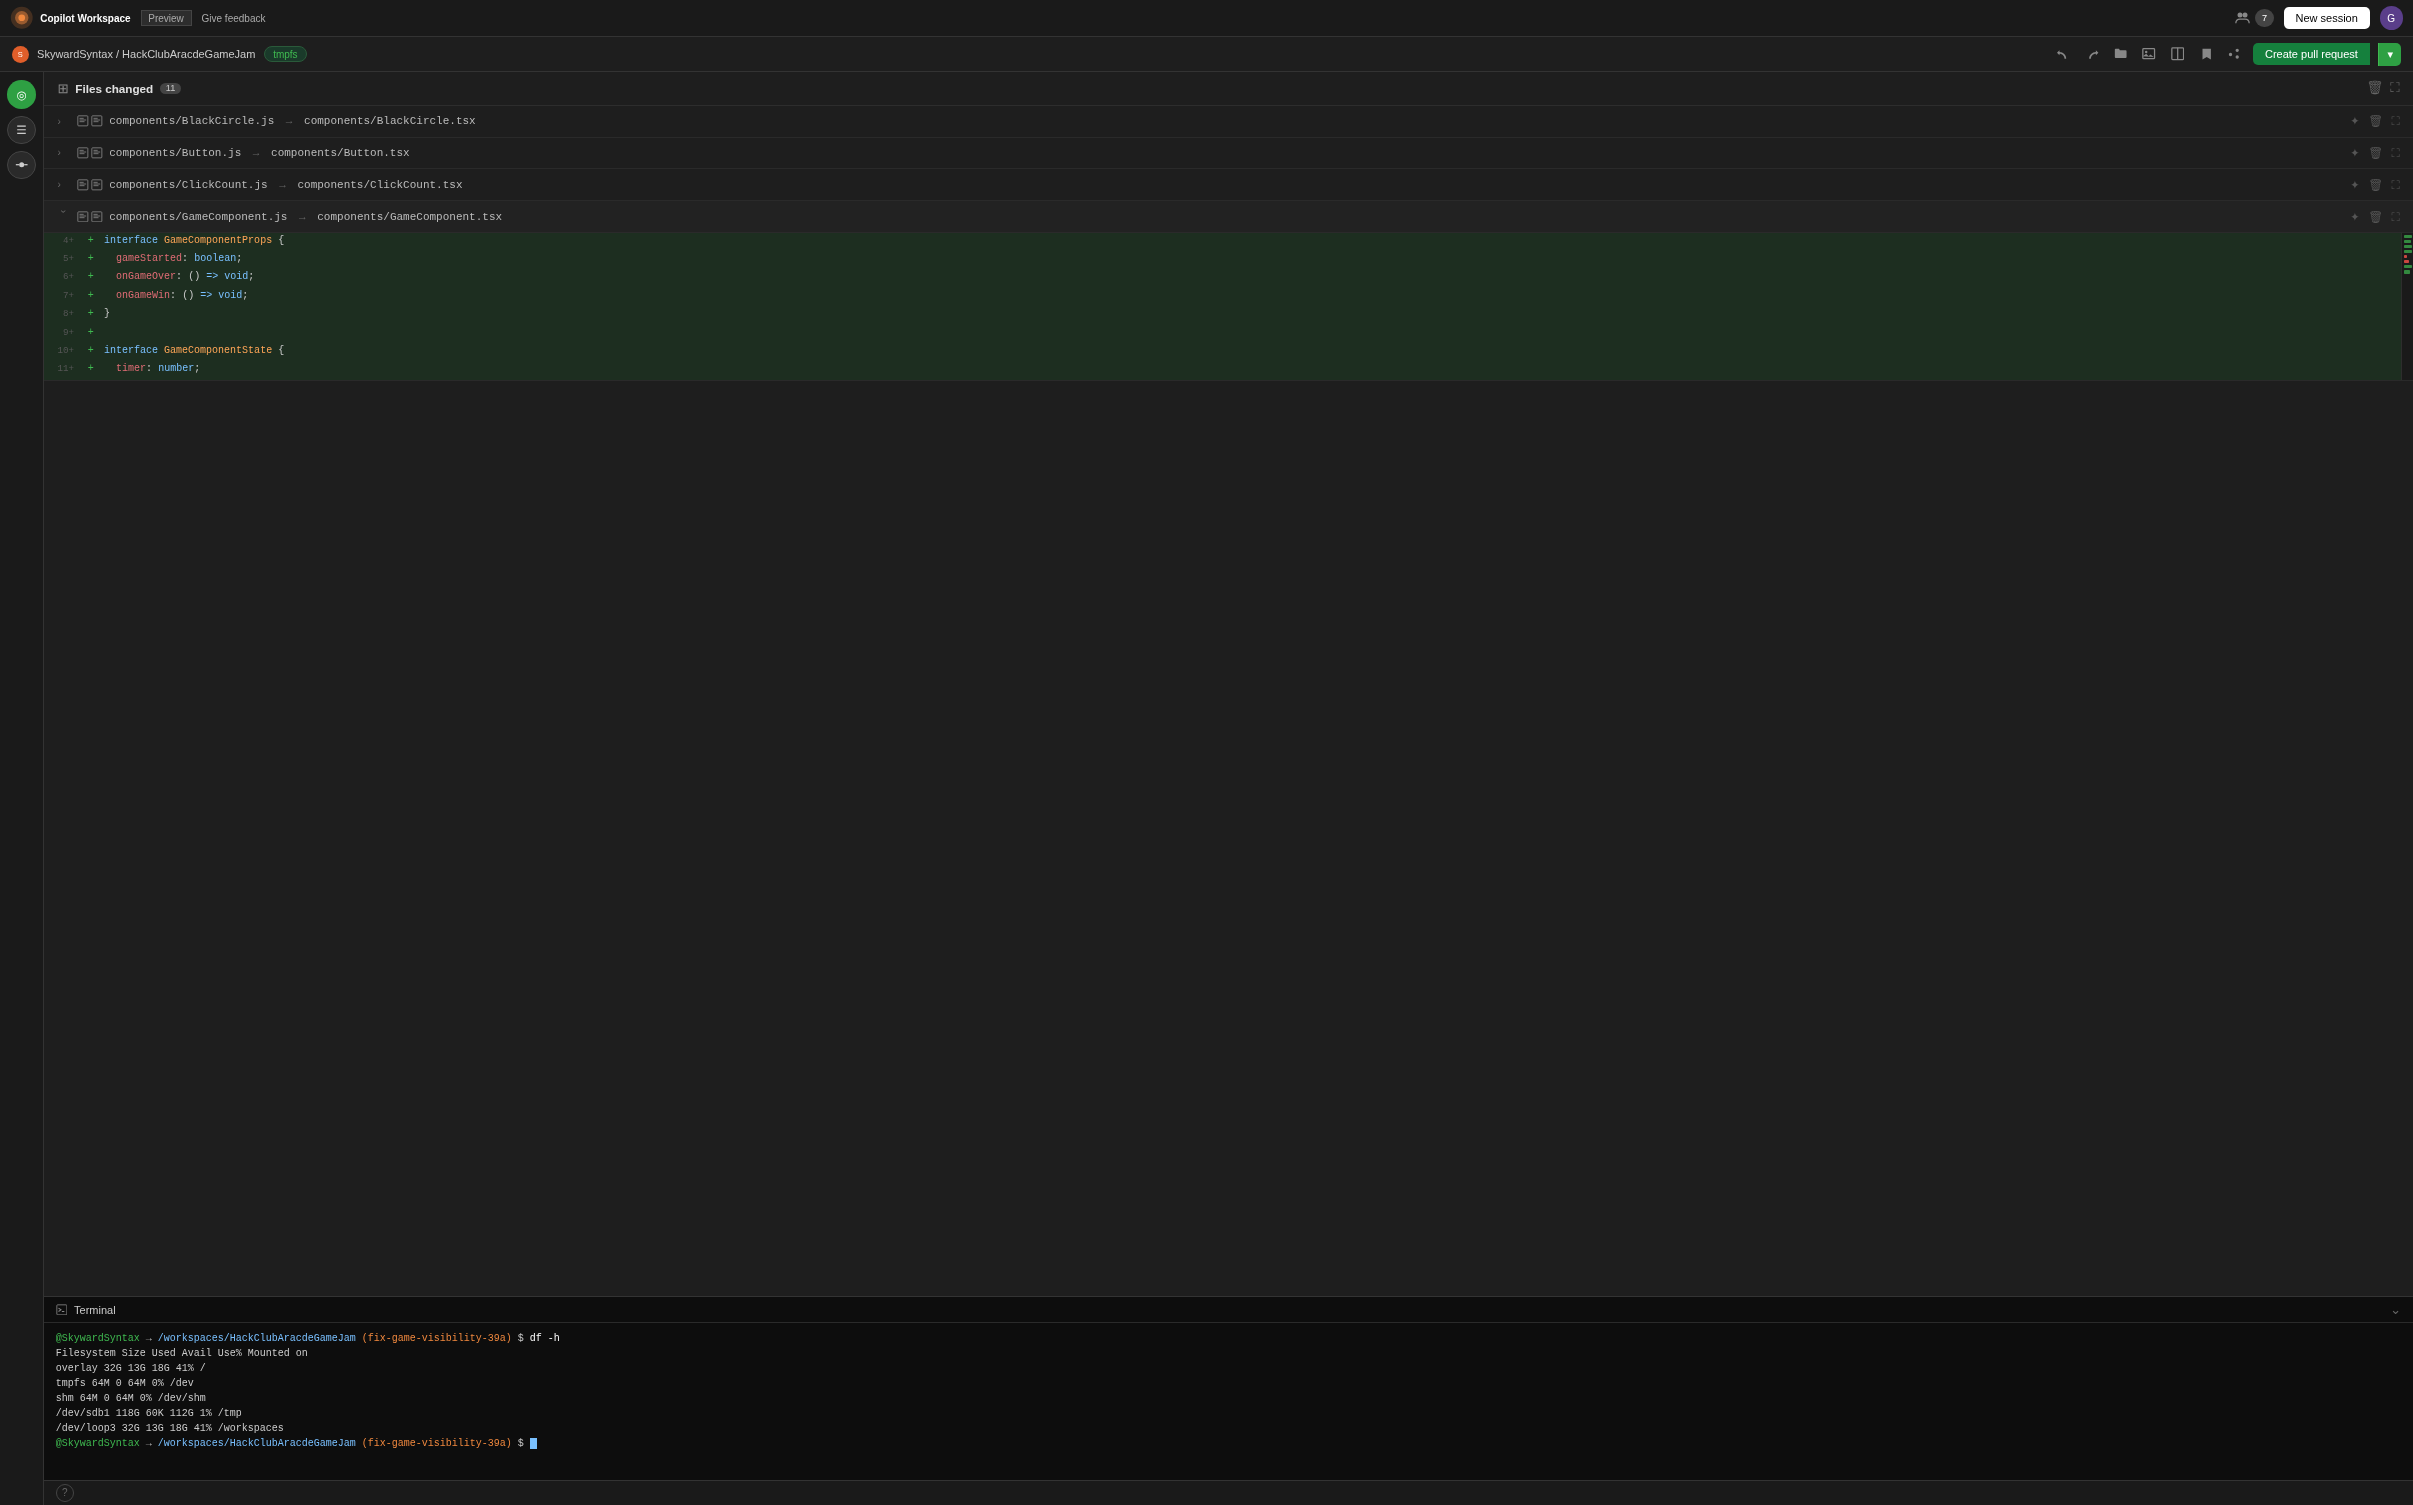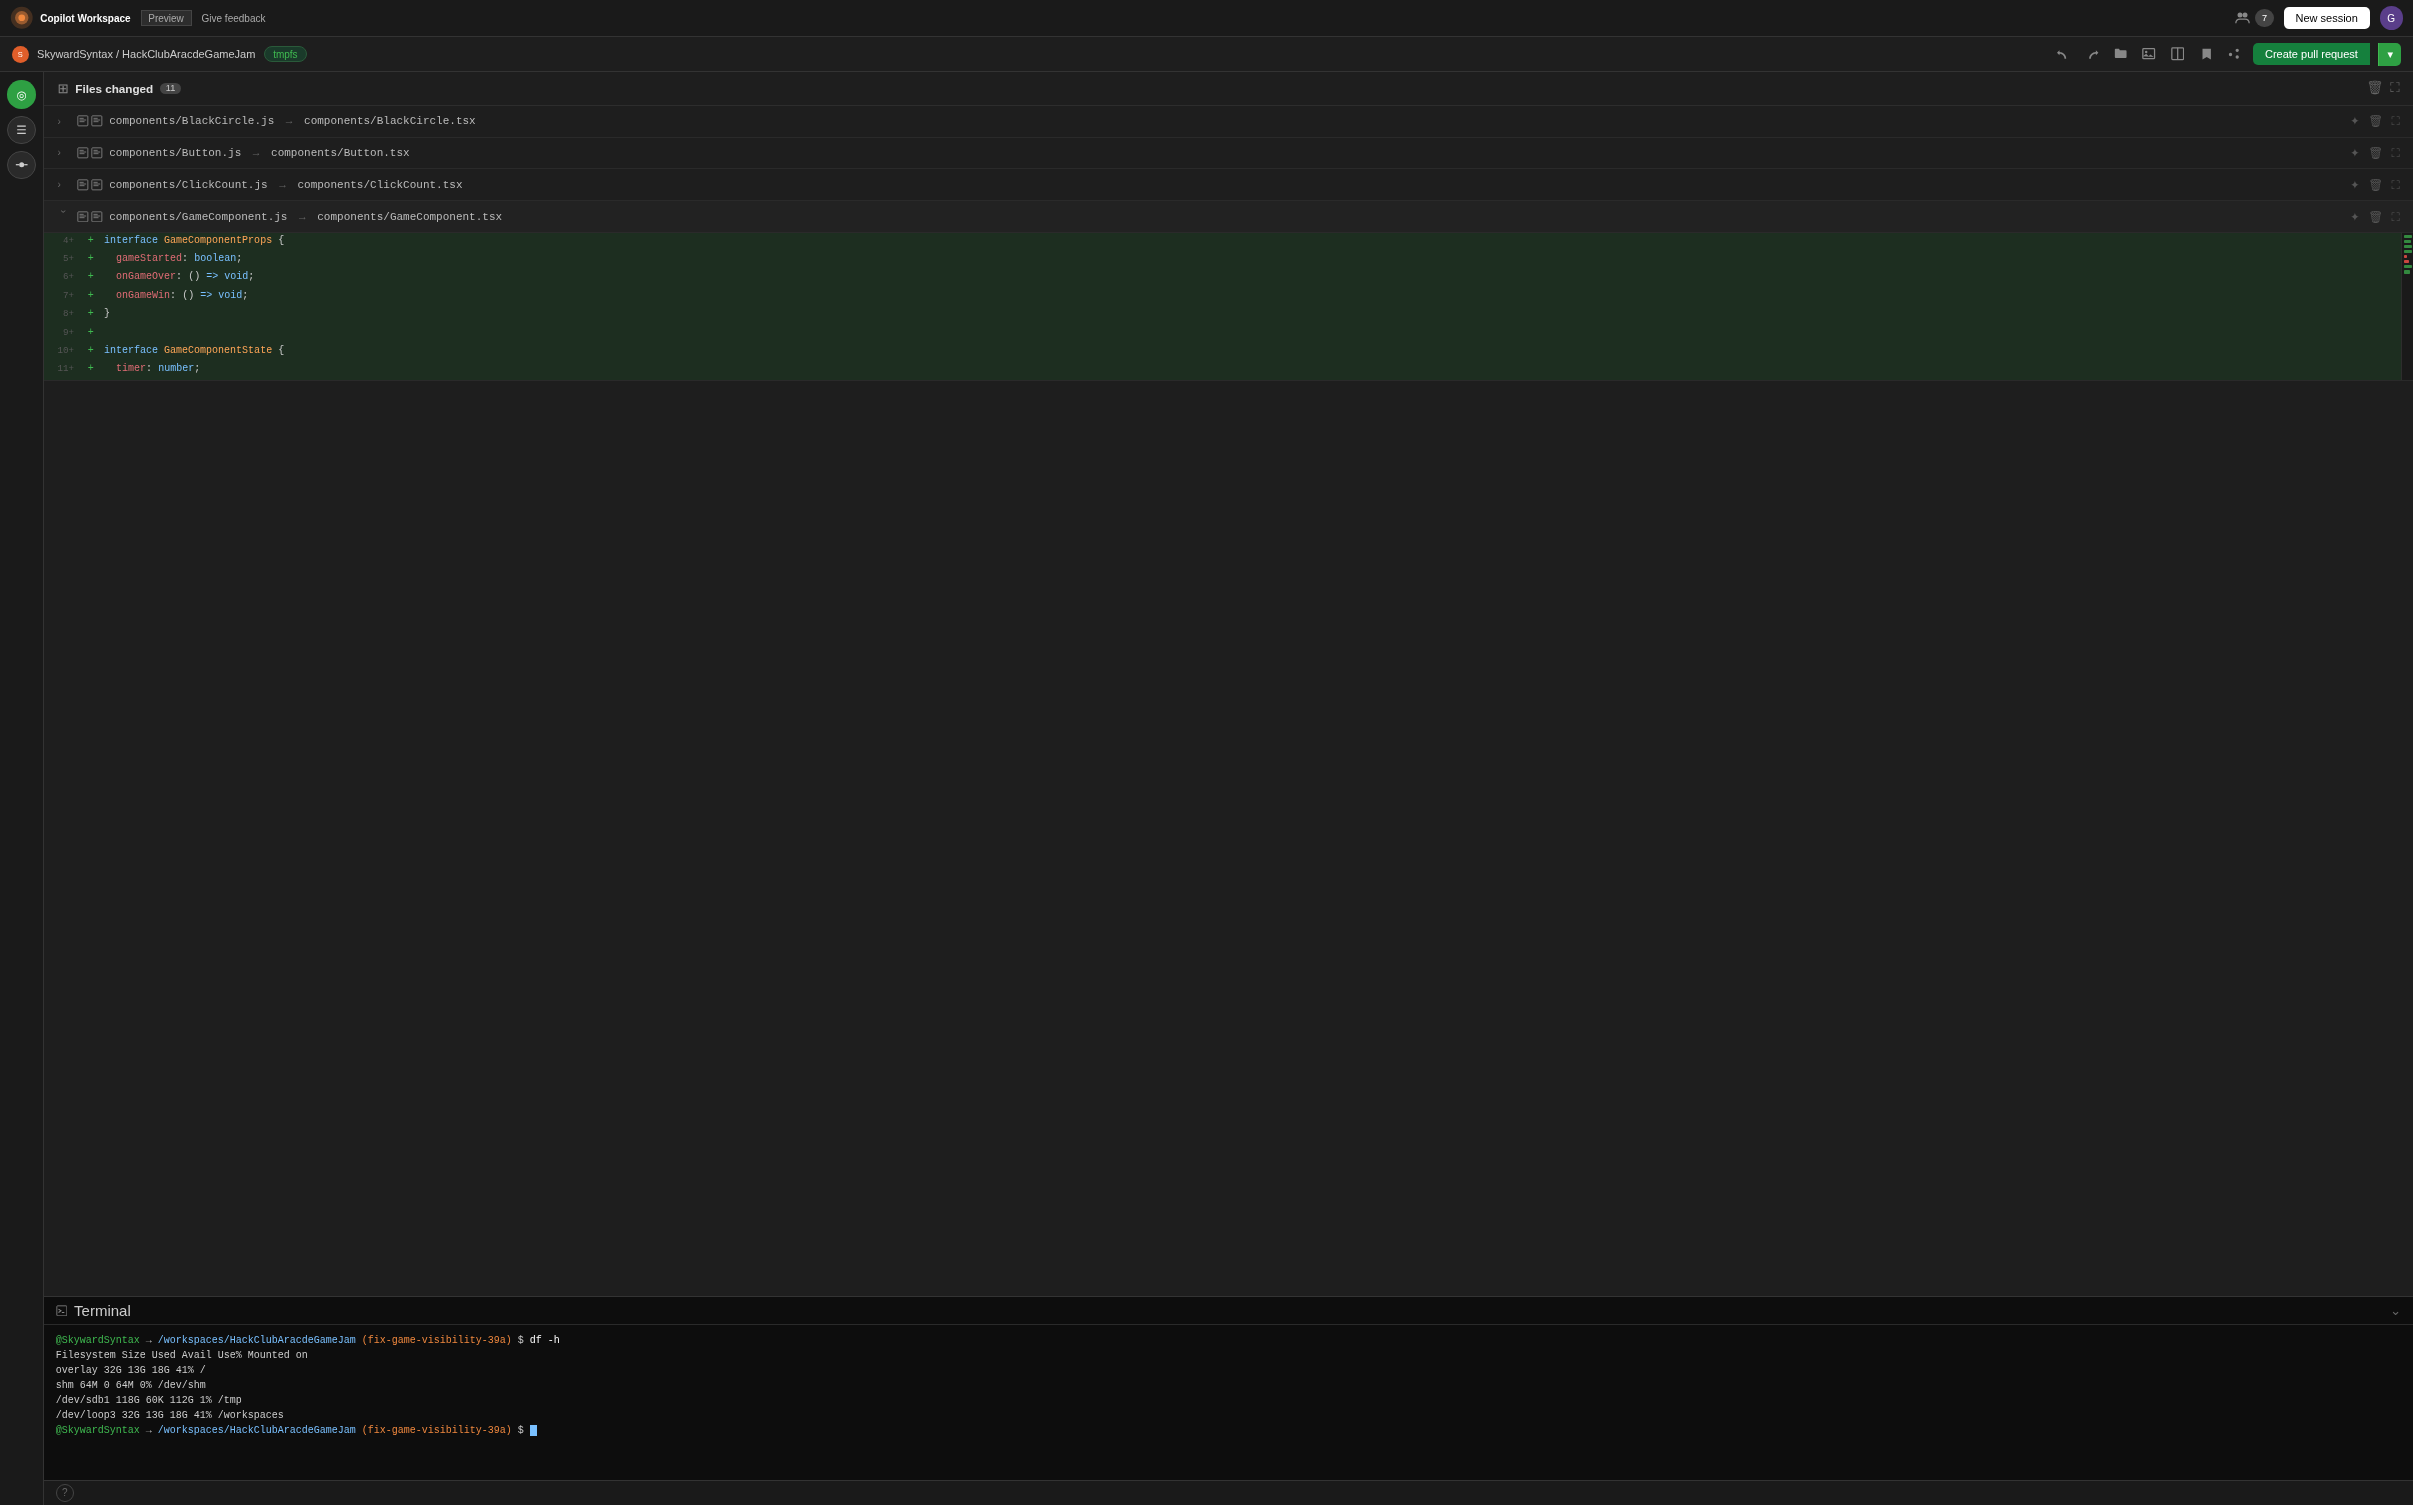--- a/index.html
+++ b/index.html
@@ -393,21 +393,21 @@
     }
     .terminal-header {
       display: flex;
       align-items: center;
       padding: 5px 11.7px;
       border-bottom: 0.8px solid #2a2a2a;
       gap: 6.7px;
     }
     .terminal-title {
       color: #ccc;
-      font-size: 15px;
+      font-size: 11px;
       text-align: right;
     }
     .terminal-spacer { flex: 1; }
     .terminal-collapse {
       color: #666;
       cursor: pointer;
       font-size: 13.4px;
     }
     .terminal-body {
       flex: 1;
@@ -739,20 +739,23 @@
           <span class="term-command">df -h</span>
         </div>
 
         <div>
           <span class="term-output">Filesystem      Size  Used Avail Use% Mounted on</span>
         </div>
         <div>
           <span class="term-output">overlay          32G   13G   18G  41% /</span>
         </div>
         <div>
+          <span class="term-output">tmpfs            64M     0   64M   0% /dev</span>
+        </div>
+        <div>
           <span class="term-output">shm              64M     0   64M   0% /dev/shm</span>
         </div>
         <div>
           <span class="term-output">/dev/sdb1       118G   60K  112G   1% /tmp</span>
         </div>
         <div>
           <span class="term-output">/dev/loop3       32G   13G   18G  41% /workspaces</span>
         </div>
 
         <div>

